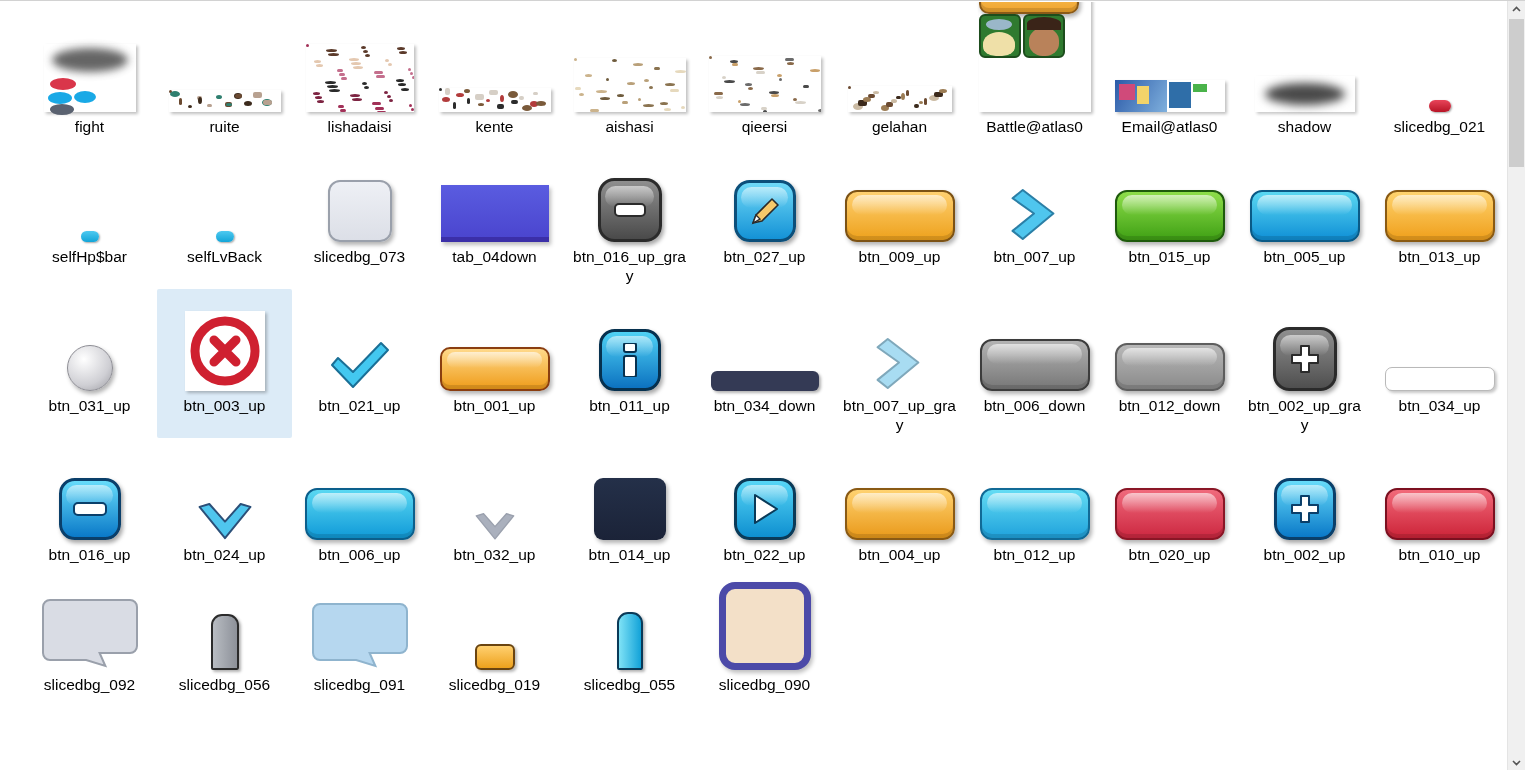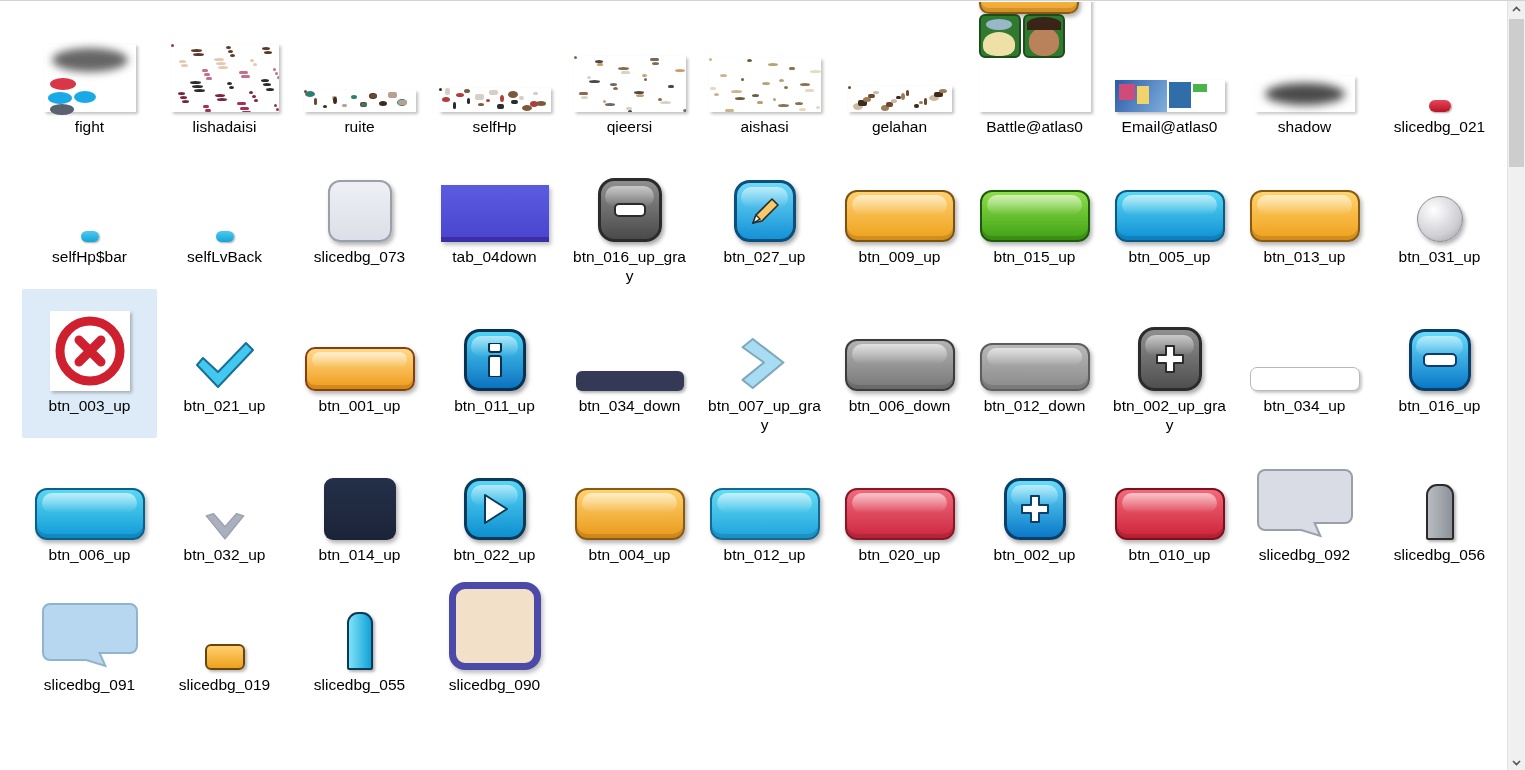--- a/index.html
+++ b/index.html
@@ -63,20 +63,45 @@
         <div style="position:absolute;left:30px;top:47px;width:22px;height:12px;border-radius:50%;background:#19a9e6;"></div>
         <div style="position:absolute;left:6px;top:60px;width:24px;height:11px;border-radius:50%;background:#5a6270;"></div>
               </div>
             </div>
           </div>
           <div class="caption">fight</div>
         </div>
         <div class="file-item">
           <div class="thumb-box">
             <div class="thumb-inner">
+              <div style="position:relative;width:112px;height:22px;background:#fff;box-shadow:2px 2px 3px rgba(0,0,0,.25);">
+        <div style="position:absolute;left:0px;top:0px;width:3px;height:3px;border-radius:2px;background:#6b4a31;"></div>
+                <div style="position:absolute;left:65px;top:3px;width:8px;height:6px;border-radius:50%;background:#3c2a1c;"></div>
+                <div style="position:absolute;left:28px;top:6px;width:5px;height:4px;border-radius:2px;background:#b8a190;"></div>
+                <div style="position:absolute;left:93px;top:9px;width:10px;height:7px;border-radius:50%;background:#2f7f6f;"></div>
+                <div style="position:absolute;left:56px;top:12px;width:7px;height:5px;border-radius:2px;background:#6b4a31;"></div>
+                <div style="position:absolute;left:19px;top:15px;width:4px;height:3px;border-radius:50%;background:#3c2a1c;"></div>
+                <div style="position:absolute;left:84px;top:2px;width:9px;height:6px;border-radius:2px;background:#b8a190;"></div>
+                <div style="position:absolute;left:47px;top:5px;width:6px;height:4px;border-radius:50%;background:#2f7f6f;"></div>
+                <div style="position:absolute;left:10px;top:8px;width:3px;height:7px;border-radius:2px;background:#6b4a31;"></div>
+                <div style="position:absolute;left:75px;top:11px;width:8px;height:5px;border-radius:50%;background:#3c2a1c;"></div>
+                <div style="position:absolute;left:38px;top:14px;width:5px;height:3px;border-radius:2px;background:#b8a190;"></div>
+                <div style="position:absolute;left:1px;top:1px;width:10px;height:6px;border-radius:50%;background:#2f7f6f;"></div>
+                <div style="position:absolute;left:66px;top:4px;width:7px;height:4px;border-radius:2px;background:#6b4a31;"></div>
+                <div style="position:absolute;left:29px;top:7px;width:4px;height:7px;border-radius:50%;background:#3c2a1c;"></div>
+                <div style="position:absolute;left:94px;top:10px;width:9px;height:5px;border-radius:2px;background:#b8a190;"></div>
+                <div style="position:absolute;left:57px;top:13px;width:6px;height:3px;border-radius:50%;background:#2f7f6f;"></div>
+              </div>
+            </div>
+          </div>
+          <div class="caption">ruite</div>
+        </div>
+        <div class="file-item">
+          <div class="thumb-box">
+            <div class="thumb-inner">
               <div style="position:relative;width:108px;height:68px;background:#fff;box-shadow:2px 2px 3px rgba(0,0,0,.25);overflow:hidden;">
                 <div style="position:absolute;left:0%;top:0%;width:3px;height:3px;border-radius:2px;background:#a23158;"></div>
                 <div style="position:absolute;left:11%;top:83%;width:7px;height:3px;border-radius:50%;background:#7d2442;"></div>
                 <div style="position:absolute;left:22%;top:66%;width:11px;height:3px;border-radius:50%;background:#2b2b2b;"></div>
                 <div style="position:absolute;left:33%;top:49%;width:6px;height:3px;border-radius:2px;background:#c46f8d;"></div>
                 <div style="position:absolute;left:44%;top:32%;width:10px;height:3px;border-radius:50%;background:#e4c8b0;"></div>
                 <div style="position:absolute;left:55%;top:15%;width:5px;height:3px;border-radius:50%;background:#5b3a2a;"></div>
                 <div style="position:absolute;left:66%;top:98%;width:9px;height:3px;border-radius:2px;background:#a23158;"></div>
                 <div style="position:absolute;left:77%;top:81%;width:4px;height:3px;border-radius:50%;background:#7d2442;"></div>
                 <div style="position:absolute;left:88%;top:64%;width:8px;height:3px;border-radius:50%;background:#2b2b2b;"></div>
@@ -118,45 +143,20 @@
                 <div style="position:absolute;left:84%;top:52%;width:8px;height:3px;border-radius:50%;background:#2b2b2b;"></div>
                 <div style="position:absolute;left:95%;top:35%;width:3px;height:3px;border-radius:2px;background:#c46f8d;"></div>
               </div>
             </div>
           </div>
           <div class="caption">lishadaisi</div>
         </div>
         <div class="file-item">
           <div class="thumb-box">
             <div class="thumb-inner">
-              <div style="position:relative;width:112px;height:22px;background:#fff;box-shadow:2px 2px 3px rgba(0,0,0,.25);">
-        <div style="position:absolute;left:0px;top:0px;width:3px;height:3px;border-radius:2px;background:#6b4a31;"></div>
-                <div style="position:absolute;left:65px;top:3px;width:8px;height:6px;border-radius:50%;background:#3c2a1c;"></div>
-                <div style="position:absolute;left:28px;top:6px;width:5px;height:4px;border-radius:2px;background:#b8a190;"></div>
-                <div style="position:absolute;left:93px;top:9px;width:10px;height:7px;border-radius:50%;background:#2f7f6f;"></div>
-                <div style="position:absolute;left:56px;top:12px;width:7px;height:5px;border-radius:2px;background:#6b4a31;"></div>
-                <div style="position:absolute;left:19px;top:15px;width:4px;height:3px;border-radius:50%;background:#3c2a1c;"></div>
-                <div style="position:absolute;left:84px;top:2px;width:9px;height:6px;border-radius:2px;background:#b8a190;"></div>
-                <div style="position:absolute;left:47px;top:5px;width:6px;height:4px;border-radius:50%;background:#2f7f6f;"></div>
-                <div style="position:absolute;left:10px;top:8px;width:3px;height:7px;border-radius:2px;background:#6b4a31;"></div>
-                <div style="position:absolute;left:75px;top:11px;width:8px;height:5px;border-radius:50%;background:#3c2a1c;"></div>
-                <div style="position:absolute;left:38px;top:14px;width:5px;height:3px;border-radius:2px;background:#b8a190;"></div>
-                <div style="position:absolute;left:1px;top:1px;width:10px;height:6px;border-radius:50%;background:#2f7f6f;"></div>
-                <div style="position:absolute;left:66px;top:4px;width:7px;height:4px;border-radius:2px;background:#6b4a31;"></div>
-                <div style="position:absolute;left:29px;top:7px;width:4px;height:7px;border-radius:50%;background:#3c2a1c;"></div>
-                <div style="position:absolute;left:94px;top:10px;width:9px;height:5px;border-radius:2px;background:#b8a190;"></div>
-                <div style="position:absolute;left:57px;top:13px;width:6px;height:3px;border-radius:50%;background:#2f7f6f;"></div>
-              </div>
-            </div>
-          </div>
-          <div class="caption">ruite</div>
-        </div>
-        <div class="file-item">
-          <div class="thumb-box">
-            <div class="thumb-inner">
               <div style="position:relative;width:112px;height:24px;background:#fff;box-shadow:2px 2px 3px rgba(0,0,0,.25);">
         <div style="position:absolute;left:0px;top:0px;width:3px;height:3px;border-radius:2px;background:#2c2c2c;"></div>
                 <div style="position:absolute;left:91px;top:13px;width:8px;height:6px;border-radius:50%;background:#b23b3b;"></div>
                 <div style="position:absolute;left:80px;top:8px;width:5px;height:4px;border-radius:2px;background:#d6cfc6;"></div>
                 <div style="position:absolute;left:69px;top:3px;width:10px;height:7px;border-radius:50%;background:#7a5a3a;"></div>
                 <div style="position:absolute;left:58px;top:16px;width:7px;height:5px;border-radius:2px;background:#2c2c2c;"></div>
                 <div style="position:absolute;left:47px;top:11px;width:4px;height:3px;border-radius:50%;background:#b23b3b;"></div>
                 <div style="position:absolute;left:36px;top:6px;width:9px;height:6px;border-radius:2px;background:#d6cfc6;"></div>
                 <div style="position:absolute;left:25px;top:1px;width:6px;height:4px;border-radius:50%;background:#7a5a3a;"></div>
                 <div style="position:absolute;left:14px;top:14px;width:3px;height:7px;border-radius:2px;background:#2c2c2c;"></div>
@@ -167,21 +167,54 @@
                 <div style="position:absolute;left:61px;top:7px;width:4px;height:7px;border-radius:50%;background:#b23b3b;"></div>
                 <div style="position:absolute;left:50px;top:2px;width:9px;height:5px;border-radius:2px;background:#d6cfc6;"></div>
                 <div style="position:absolute;left:39px;top:15px;width:6px;height:3px;border-radius:50%;background:#7a5a3a;"></div>
                 <div style="position:absolute;left:28px;top:10px;width:3px;height:6px;border-radius:2px;background:#2c2c2c;"></div>
                 <div style="position:absolute;left:17px;top:5px;width:8px;height:4px;border-radius:50%;background:#b23b3b;"></div>
                 <div style="position:absolute;left:6px;top:0px;width:5px;height:7px;border-radius:2px;background:#d6cfc6;"></div>
                 <div style="position:absolute;left:97px;top:13px;width:10px;height:5px;border-radius:50%;background:#7a5a3a;"></div>
               </div>
             </div>
           </div>
-          <div class="caption">selfHp</div>
+          <div class="caption">kente</div>
+        </div>
+        <div class="file-item">
+          <div class="thumb-box">
+            <div class="thumb-inner">
+              <div style="position:relative;width:112px;height:54px;background:#fff;box-shadow:2px 2px 3px rgba(0,0,0,.25);overflow:hidden;">
+                <div style="position:absolute;left:0%;top:0%;width:3px;height:3px;border-radius:2px;background:#cbb38c;"></div>
+                <div style="position:absolute;left:81%;top:93%;width:7px;height:3px;border-radius:50%;background:#e6d9bd;"></div>
+                <div style="position:absolute;left:62%;top:86%;width:11px;height:3px;border-radius:50%;background:#8a7350;"></div>
+                <div style="position:absolute;left:43%;top:79%;width:6px;height:3px;border-radius:2px;background:#b9a079;"></div>
+                <div style="position:absolute;left:24%;top:72%;width:10px;height:3px;border-radius:50%;background:#6f5c3e;"></div>
+                <div style="position:absolute;left:5%;top:65%;width:5px;height:3px;border-radius:50%;background:#cbb38c;"></div>
+                <div style="position:absolute;left:86%;top:58%;width:9px;height:3px;border-radius:2px;background:#e6d9bd;"></div>
+                <div style="position:absolute;left:67%;top:51%;width:4px;height:3px;border-radius:50%;background:#8a7350;"></div>
+                <div style="position:absolute;left:48%;top:44%;width:8px;height:3px;border-radius:50%;background:#b9a079;"></div>
+                <div style="position:absolute;left:29%;top:37%;width:3px;height:3px;border-radius:2px;background:#6f5c3e;"></div>
+                <div style="position:absolute;left:10%;top:30%;width:7px;height:3px;border-radius:50%;background:#cbb38c;"></div>
+                <div style="position:absolute;left:91%;top:23%;width:11px;height:3px;border-radius:50%;background:#e6d9bd;"></div>
+                <div style="position:absolute;left:72%;top:16%;width:6px;height:3px;border-radius:2px;background:#8a7350;"></div>
+                <div style="position:absolute;left:53%;top:9%;width:10px;height:3px;border-radius:50%;background:#b9a079;"></div>
+                <div style="position:absolute;left:34%;top:2%;width:5px;height:3px;border-radius:50%;background:#6f5c3e;"></div>
+                <div style="position:absolute;left:15%;top:95%;width:9px;height:3px;border-radius:2px;background:#cbb38c;"></div>
+                <div style="position:absolute;left:96%;top:88%;width:4px;height:3px;border-radius:50%;background:#e6d9bd;"></div>
+                <div style="position:absolute;left:77%;top:81%;width:8px;height:3px;border-radius:50%;background:#8a7350;"></div>
+                <div style="position:absolute;left:58%;top:74%;width:3px;height:3px;border-radius:2px;background:#b9a079;"></div>
+                <div style="position:absolute;left:39%;top:67%;width:7px;height:3px;border-radius:50%;background:#6f5c3e;"></div>
+                <div style="position:absolute;left:20%;top:60%;width:11px;height:3px;border-radius:50%;background:#cbb38c;"></div>
+                <div style="position:absolute;left:1%;top:53%;width:6px;height:3px;border-radius:2px;background:#e6d9bd;"></div>
+                <div style="position:absolute;left:82%;top:46%;width:10px;height:3px;border-radius:50%;background:#8a7350;"></div>
+                <div style="position:absolute;left:63%;top:39%;width:5px;height:3px;border-radius:50%;background:#b9a079;"></div>
+              </div>
+            </div>
+          </div>
+          <div class="caption">aishasi</div>
         </div>
         <div class="file-item">
           <div class="thumb-box">
             <div class="thumb-inner">
               <div style="position:relative;width:112px;height:56px;background:#fff;box-shadow:2px 2px 3px rgba(0,0,0,.25);overflow:hidden;">
                 <div style="position:absolute;left:0%;top:0%;width:3px;height:3px;border-radius:2px;background:#8a6a4a;"></div>
                 <div style="position:absolute;left:7%;top:71%;width:7px;height:3px;border-radius:50%;background:#d8d2c8;"></div>
                 <div style="position:absolute;left:14%;top:42%;width:11px;height:3px;border-radius:50%;background:#4a4a4a;"></div>
                 <div style="position:absolute;left:21%;top:13%;width:6px;height:3px;border-radius:2px;background:#c9a06a;"></div>
                 <div style="position:absolute;left:28%;top:84%;width:10px;height:3px;border-radius:50%;background:#6b6b6b;"></div>
@@ -207,53 +240,20 @@
                 <div style="position:absolute;left:68%;top:4%;width:9px;height:3px;border-radius:2px;background:#6b6b6b;"></div>
                 <div style="position:absolute;left:75%;top:75%;width:4px;height:3px;border-radius:50%;background:#8a6a4a;"></div>
               </div>
             </div>
           </div>
           <div class="caption">qieersi</div>
         </div>
         <div class="file-item">
           <div class="thumb-box">
             <div class="thumb-inner">
-              <div style="position:relative;width:112px;height:54px;background:#fff;box-shadow:2px 2px 3px rgba(0,0,0,.25);overflow:hidden;">
-                <div style="position:absolute;left:0%;top:0%;width:3px;height:3px;border-radius:2px;background:#cbb38c;"></div>
-                <div style="position:absolute;left:81%;top:93%;width:7px;height:3px;border-radius:50%;background:#e6d9bd;"></div>
-                <div style="position:absolute;left:62%;top:86%;width:11px;height:3px;border-radius:50%;background:#8a7350;"></div>
-                <div style="position:absolute;left:43%;top:79%;width:6px;height:3px;border-radius:2px;background:#b9a079;"></div>
-                <div style="position:absolute;left:24%;top:72%;width:10px;height:3px;border-radius:50%;background:#6f5c3e;"></div>
-                <div style="position:absolute;left:5%;top:65%;width:5px;height:3px;border-radius:50%;background:#cbb38c;"></div>
-                <div style="position:absolute;left:86%;top:58%;width:9px;height:3px;border-radius:2px;background:#e6d9bd;"></div>
-                <div style="position:absolute;left:67%;top:51%;width:4px;height:3px;border-radius:50%;background:#8a7350;"></div>
-                <div style="position:absolute;left:48%;top:44%;width:8px;height:3px;border-radius:50%;background:#b9a079;"></div>
-                <div style="position:absolute;left:29%;top:37%;width:3px;height:3px;border-radius:2px;background:#6f5c3e;"></div>
-                <div style="position:absolute;left:10%;top:30%;width:7px;height:3px;border-radius:50%;background:#cbb38c;"></div>
-                <div style="position:absolute;left:91%;top:23%;width:11px;height:3px;border-radius:50%;background:#e6d9bd;"></div>
-                <div style="position:absolute;left:72%;top:16%;width:6px;height:3px;border-radius:2px;background:#8a7350;"></div>
-                <div style="position:absolute;left:53%;top:9%;width:10px;height:3px;border-radius:50%;background:#b9a079;"></div>
-                <div style="position:absolute;left:34%;top:2%;width:5px;height:3px;border-radius:50%;background:#6f5c3e;"></div>
-                <div style="position:absolute;left:15%;top:95%;width:9px;height:3px;border-radius:2px;background:#cbb38c;"></div>
-                <div style="position:absolute;left:96%;top:88%;width:4px;height:3px;border-radius:50%;background:#e6d9bd;"></div>
-                <div style="position:absolute;left:77%;top:81%;width:8px;height:3px;border-radius:50%;background:#8a7350;"></div>
-                <div style="position:absolute;left:58%;top:74%;width:3px;height:3px;border-radius:2px;background:#b9a079;"></div>
-                <div style="position:absolute;left:39%;top:67%;width:7px;height:3px;border-radius:50%;background:#6f5c3e;"></div>
-                <div style="position:absolute;left:20%;top:60%;width:11px;height:3px;border-radius:50%;background:#cbb38c;"></div>
-                <div style="position:absolute;left:1%;top:53%;width:6px;height:3px;border-radius:2px;background:#e6d9bd;"></div>
-                <div style="position:absolute;left:82%;top:46%;width:10px;height:3px;border-radius:50%;background:#8a7350;"></div>
-                <div style="position:absolute;left:63%;top:39%;width:5px;height:3px;border-radius:50%;background:#b9a079;"></div>
-              </div>
-            </div>
-          </div>
-          <div class="caption">aishasi</div>
-        </div>
-        <div class="file-item">
-          <div class="thumb-box">
-            <div class="thumb-inner">
               <div style="position:relative;width:104px;height:26px;background:#fff;box-shadow:2px 2px 3px rgba(0,0,0,.25);">
         <div style="position:absolute;left:0px;top:0px;width:3px;height:3px;border-radius:2px;background:#6b4a31;"></div>
                 <div style="position:absolute;left:33px;top:19px;width:8px;height:6px;border-radius:50%;background:#9c7d55;"></div>
                 <div style="position:absolute;left:66px;top:18px;width:5px;height:4px;border-radius:2px;background:#3c2a1c;"></div>
                 <div style="position:absolute;left:5px;top:17px;width:10px;height:7px;border-radius:50%;background:#cbbba4;"></div>
                 <div style="position:absolute;left:38px;top:16px;width:7px;height:5px;border-radius:2px;background:#6b4a31;"></div>
                 <div style="position:absolute;left:71px;top:15px;width:4px;height:3px;border-radius:50%;background:#9c7d55;"></div>
                 <div style="position:absolute;left:10px;top:14px;width:9px;height:6px;border-radius:2px;background:#3c2a1c;"></div>
                 <div style="position:absolute;left:43px;top:13px;width:6px;height:4px;border-radius:50%;background:#cbbba4;"></div>
                 <div style="position:absolute;left:76px;top:12px;width:3px;height:7px;border-radius:2px;background:#6b4a31;"></div>
@@ -395,20 +395,30 @@
       border:2px solid #7c5214;box-shadow:2px 3px 4px rgba(0,0,0,.3), inset 0 -4px 0 rgba(0,0,0,.12);position:relative;overflow:hidden;">
       <div style="position:absolute;left:5%;right:5%;top:7%;height:40%;border-radius:12px;background:linear-gradient(180deg,rgba(255,255,255,.62),rgba(255,255,255,0));"></div>
               </div>
             </div>
           </div>
           <div class="caption">btn_009_up</div>
         </div>
         <div class="file-item">
           <div class="thumb-box">
             <div class="thumb-inner">
+              <svg width="58" height="55.099999999999994" viewBox="0 0 56 54">
+      <path d="M16 3 L46 26 L16 51 L6 43 L27 26 L6 11 Z" fill="#4fc6ee" stroke="#2b7fa6" stroke-width="2" stroke-linejoin="round"></path>
+              </svg>
+            </div>
+          </div>
+          <div class="caption">btn_007_up</div>
+        </div>
+        <div class="file-item">
+          <div class="thumb-box">
+            <div class="thumb-inner">
               <div style="width:106px;height:48px;border-radius:12px;background:linear-gradient(180deg,#8ede4a 0%,#3fa014 100%);
       border:2px solid #1e5a0c;box-shadow:2px 3px 4px rgba(0,0,0,.3), inset 0 -4px 0 rgba(0,0,0,.12);position:relative;overflow:hidden;">
       <div style="position:absolute;left:5%;right:5%;top:7%;height:40%;border-radius:12px;background:linear-gradient(180deg,rgba(255,255,255,.62),rgba(255,255,255,0));"></div>
               </div>
             </div>
           </div>
           <div class="caption">btn_015_up</div>
         </div>
         <div class="file-item">
           <div class="thumb-box">
@@ -561,20 +571,30 @@
               <div style="width:56px;height:56px;border-radius:15.680000000000001px;background:linear-gradient(180deg,#67dcfa,#0a79c8);
       border:3px solid #0a3f6a;box-shadow:2px 3px 4px rgba(0,0,0,.35);position:relative;display:flex;align-items:center;justify-content:center;overflow:hidden;">
       <div style="position:absolute;left:8%;right:8%;top:8%;height:36%;border-radius:11.200000000000001px;background:linear-gradient(180deg,rgba(255,255,255,.55),rgba(255,255,255,0));"></div>
       <div style="position:relative;z-index:2;">
                   <div style="width:30px;height:10px;border-radius:5px;background:#fff;border:2px solid #0a3f6a;"></div>
                 </div>
               </div>
             </div>
           </div>
           <div class="caption">btn_016_up</div>
+        </div>
+        <div class="file-item">
+          <div class="thumb-box">
+            <div class="thumb-inner">
+              <svg width="60" height="37.2" viewBox="0 0 60 38">
+      <path d="M4 4 L14 1 L30 19 L46 1 L56 4 L30 36 Z" fill="#4fc6ee" stroke="#2b4f78" stroke-width="2" stroke-linejoin="round"></path>
+              </svg>
+            </div>
+          </div>
+          <div class="caption">btn_024_up</div>
         </div>
         <div class="file-item">
           <div class="thumb-box">
             <div class="thumb-inner">
               <div style="width:106px;height:48px;border-radius:12px;background:linear-gradient(180deg,#5ad8f2 0%,#109ad8 100%);
       border:2px solid #0b5f8c;box-shadow:2px 3px 4px rgba(0,0,0,.3), inset 0 -4px 0 rgba(0,0,0,.12);position:relative;overflow:hidden;">
       <div style="position:absolute;left:5%;right:5%;top:7%;height:40%;border-radius:12px;background:linear-gradient(180deg,rgba(255,255,255,.62),rgba(255,255,255,0));"></div>
               </div>
             </div>
           </div>

